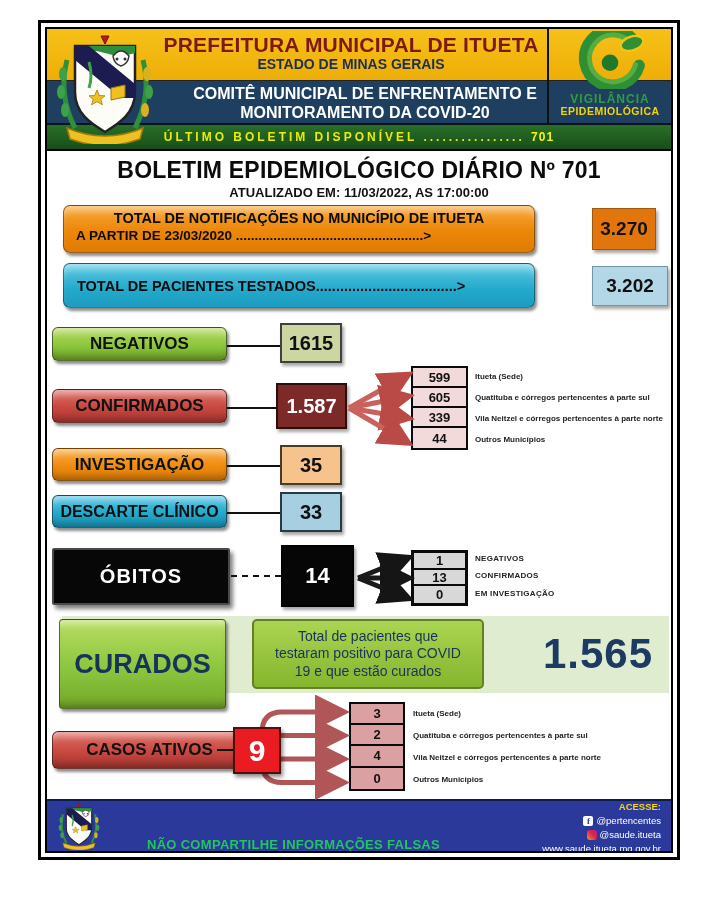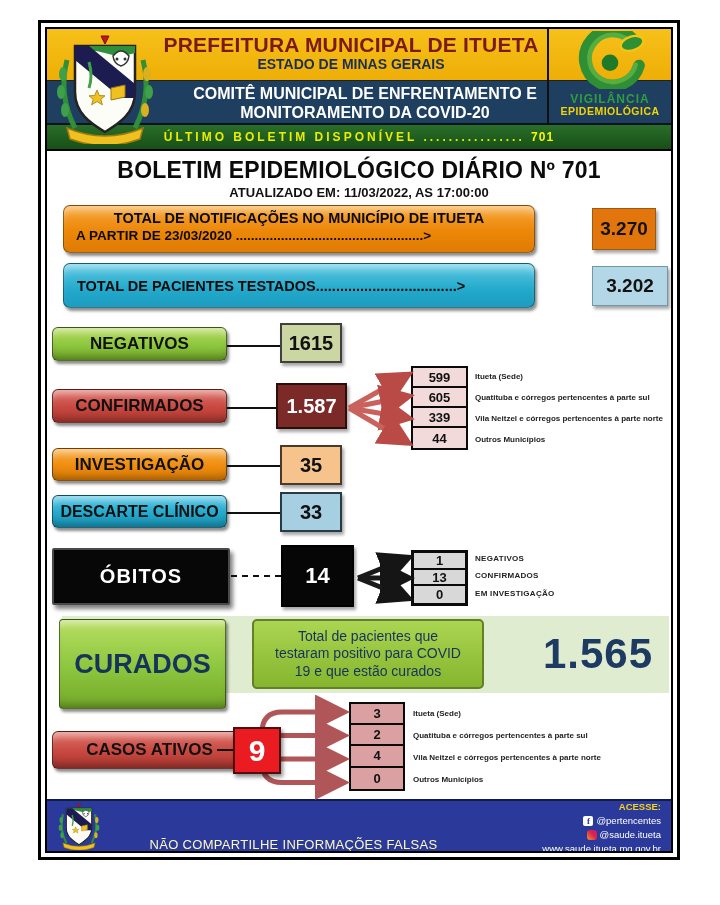--- a/index.html
+++ b/index.html
@@ -77,21 +77,21 @@
   .lblcol-casos .lbl{height:22.2px;}
 
   .strip{left:15px;top:465px;width:607px;height:77px;background:#dfeccf;z-index:1;}
   .descbox{left:205px;top:468px;width:232px;height:70px;background:linear-gradient(#aad552,#86b52e);border:2px solid #647f24;border-radius:5px;display:flex;align-items:center;justify-content:center;text-align:center;font-weight:normal;font-size:14px;color:#17335c;padding:0 20px;z-index:2;line-height:1.25;}
   .curval{left:480px;top:470px;width:142px;height:66px;display:flex;align-items:center;justify-content:center;font-size:42px;font-weight:bold;color:#1d3a63;z-index:2;letter-spacing:1px;}
 
   svg.connector{position:absolute;z-index:1;overflow:visible;}
 
   
   .footer{height:56px;background:#2b3a9a;display:flex;align-items:center;padding:0 10px;box-sizing:border-box;border-top:2px solid #101b50;}
-  .footer-warning{flex:1;text-align:center;color:#fef9c3;font-weight:normal;font-size:13px;letter-spacing:.3px;margin-top:32px;}
+  .footer-warning{flex:1;text-align:center;color:#22c55e;font-weight:bold;font-size:13px;letter-spacing:.3px;margin-top:32px;}
   .footer-right{width:175px;text-align:right;color:#fff;font-size:9.5px;line-height:1.45;}
   .acc{color:#f2d41c;font-weight:bold;font-size:9.5px;}
   .soc-line{display:flex;justify-content:flex-end;align-items:center;gap:3px;}
   .fb{display:inline-flex;width:10px;height:10px;background:#fff;color:#2b3a9a;border-radius:2px;font-weight:bold;font-size:9px;align-items:center;justify-content:center;font-family:"Liberation Serif",serif;}
   .ig{display:inline-block;width:10px;height:10px;border-radius:3px;background:linear-gradient(45deg,#f09433,#dc2743 55%,#bc1888);}
   .site{white-space:nowrap;}
 </style>
 </head>
 <body>
 

